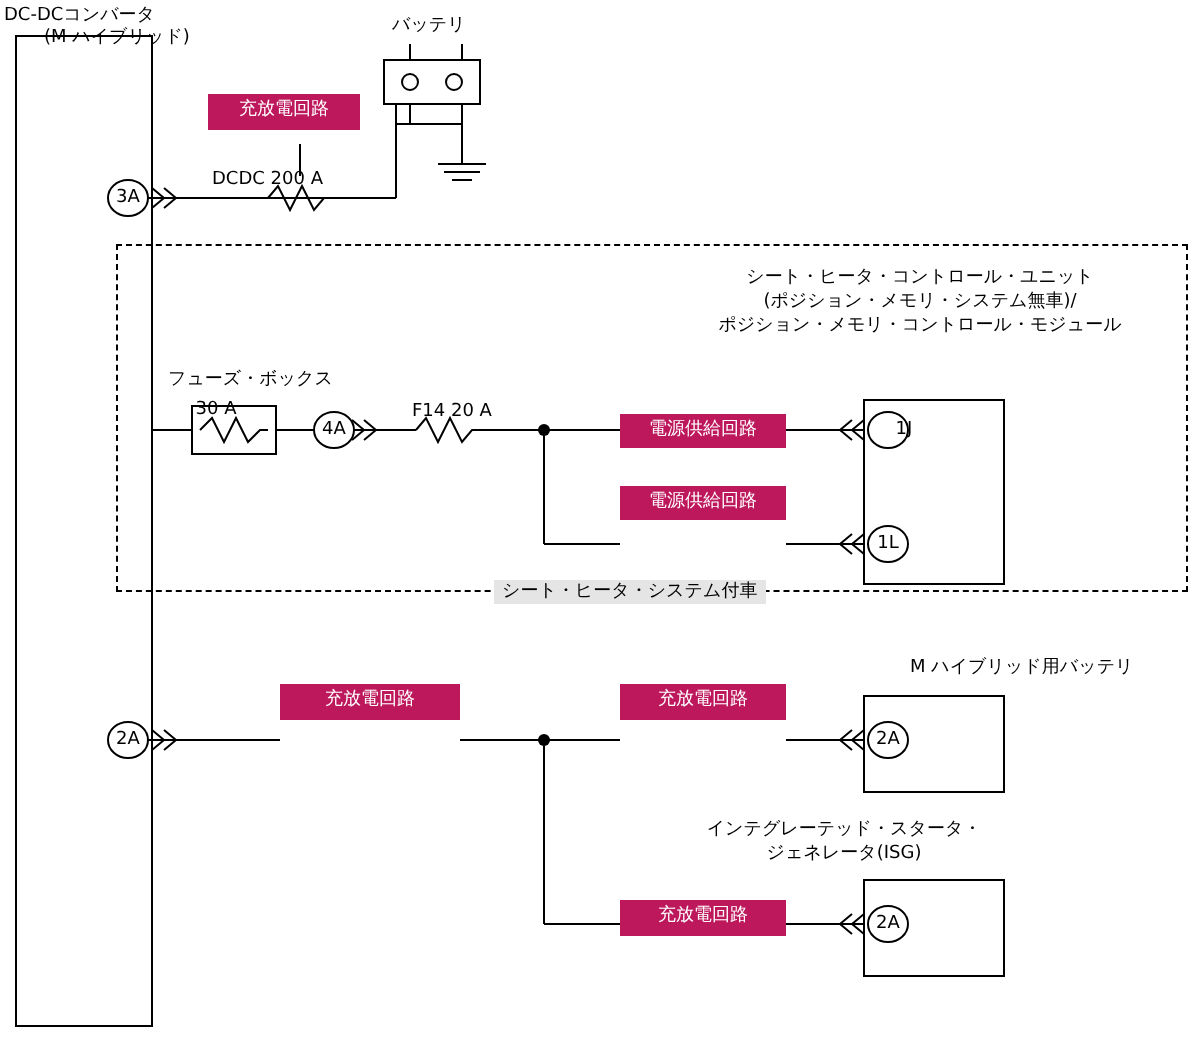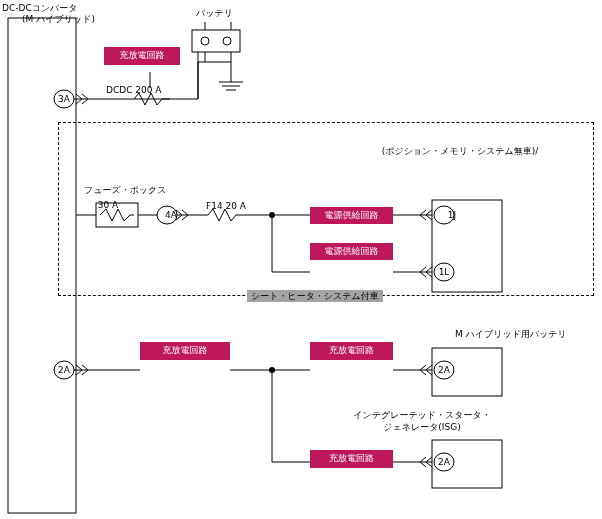--- a/index.html
+++ b/index.html
@@ -180,34 +180,36 @@
   <div class="blackbox" style="left:104px; top:47px; width:76px; height:18px;">充放電回路</div>
   <div class="lbl" style="left:106px; top:84px;">DCDC 200 A</div>
 
   <div class="lbl" style="left:84px; top:184px;">フューズ・ボックス</div>
   <div class="lbl center" style="left:96px; top:199px; width:24px;">30 A</div>
   <div class="lbl" style="left:206px; top:200px;">F14 20 A</div>
 
   <div class="blackbox" style="left:310px; top:207px; width:83px; height:17px;">電源供給回路</div>
   <div class="blackbox" style="left:310px; top:243px; width:83px; height:17px;">電源供給回路</div>
 
+  <div class="lbl center" style="left:340px; top:133px; width:240px;">シート・ヒータ・コントロール・ユニット</div>
   <div class="lbl center" style="left:340px; top:145px; width:240px;">(ポジション・メモリ・システム無車)/</div>
+  <div class="lbl center" style="left:340px; top:157px; width:240px;">ポジション・メモリ・コントロール・モジュール</div>
 
   <div class="dashed" style="left:58px; top:122px; width:536px; height:174px;"></div>
-  <div class="lbl" style="left:247px; top:290px; background:#a3a3a3; padding:0 4px;">シート・ヒータ・システム付車</div>
+  <div class="lbl" style="left:247px; top:290px; background:#e5e5e5; padding:0 4px;">シート・ヒータ・システム付車</div>
 
   <div class="blackbox" style="left:140px; top:342px; width:90px; height:18px;">充放電回路</div>
   <div class="blackbox" style="left:310px; top:342px; width:83px; height:18px;">充放電回路</div>
   <div class="blackbox" style="left:310px; top:450px; width:83px; height:18px;">充放電回路</div>
 
   <div class="lbl" style="left:415px; top:328px;padding-left:40px;">M ハイブリッド用バッテリ</div>
   <div class="lbl right" style="left:342px; top:409px; width:160px;">インテグレーテッド・スタータ・</div>
   <div class="lbl right" style="left:342px; top:421px; width:160px;">ジェネレータ(ISG)</div>
 
   <div class="conn-label" style="left:54px; top:93px; width:20px;">3A</div>
-  <div class="conn-label" style="left:157px; top:209px; width:20px;text-align:right;">4A</div>
+  <div class="conn-label" style="left:157px; top:209px; width:20px;">4A</div>
   <div class="conn-label" style="left:54px; top:364px; width:20px;">2A</div>
   <div class="conn-label" style="left:434px; top:209px; width:36px;">1J</div>
   <div class="conn-label" style="left:434px; top:266px; width:20px;">1L</div>
   <div class="conn-label" style="left:434px; top:364px; width:20px;">2A</div>
   <div class="conn-label" style="left:434px; top:456px; width:20px;">2A</div>
 
 </div>
 
 </body></html>

